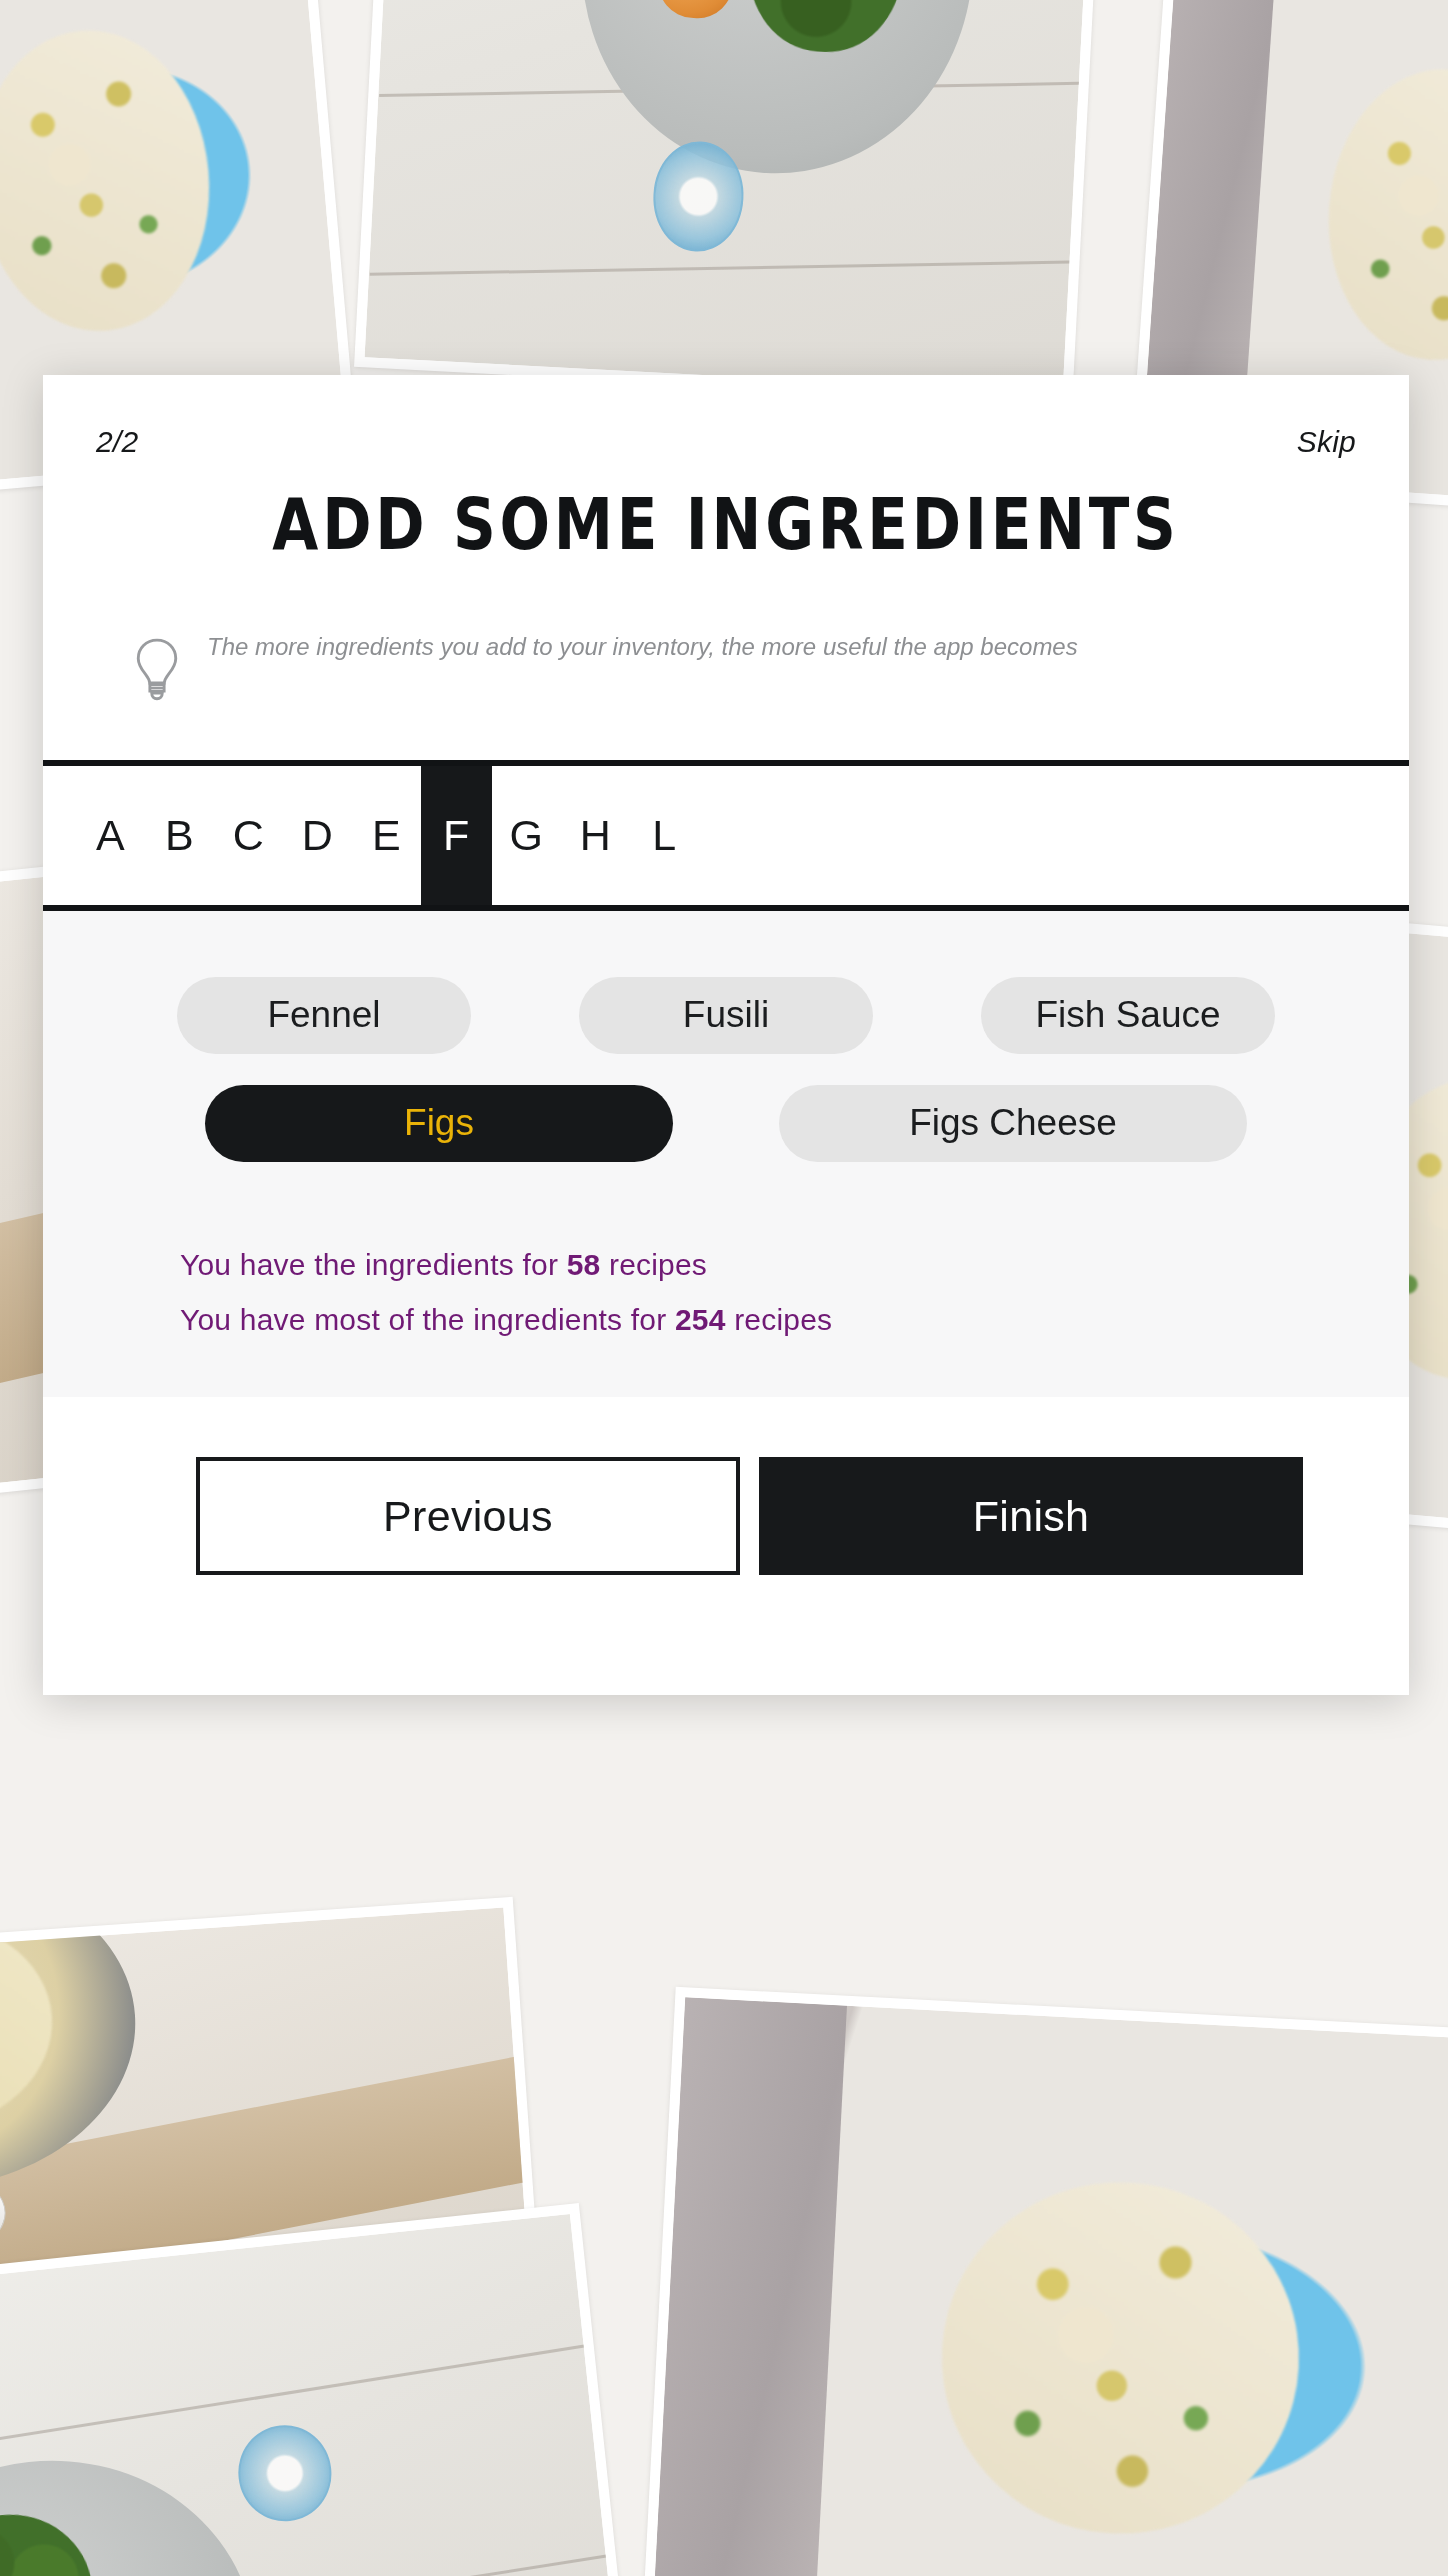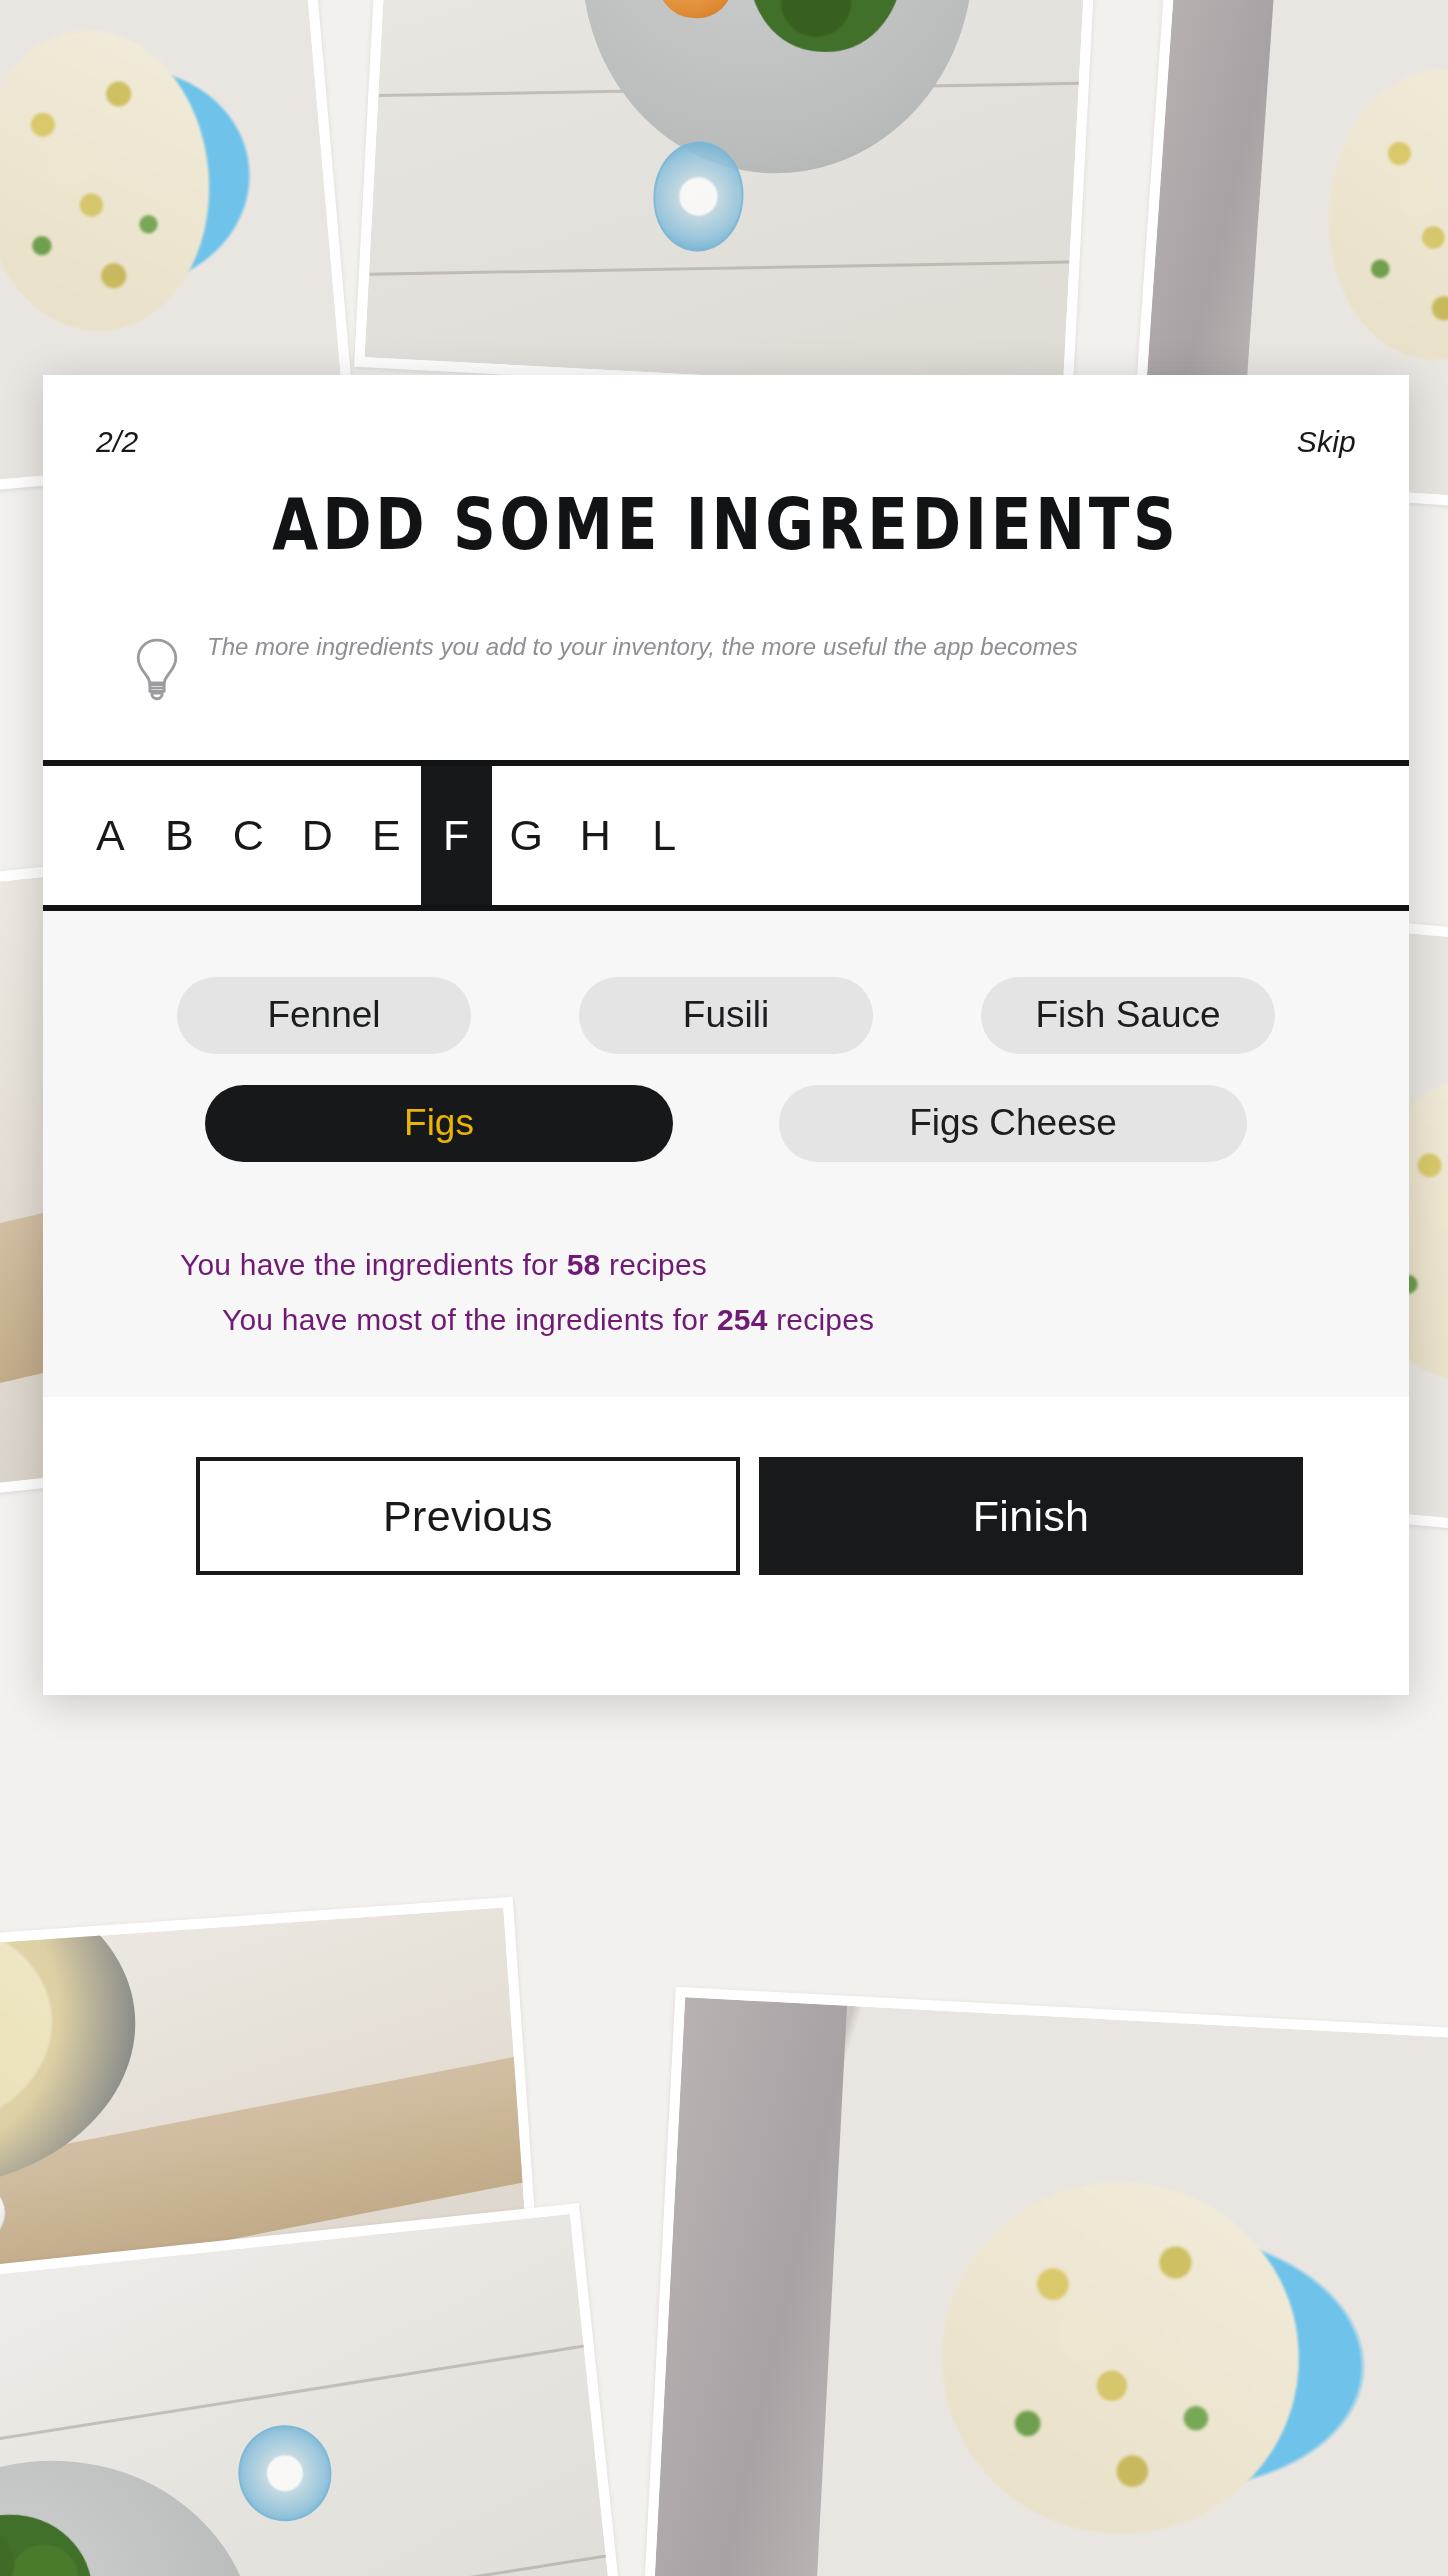--- a/index.html
+++ b/index.html
@@ -281,21 +281,21 @@
     padding: 46px 0 60px 137px;
   }
   .stat-line {
     font-family: "Liberation Sans", sans-serif;
     font-size: 30px;
     font-weight: 300;
     color: #701a75;
     margin-bottom: 21px;
     letter-spacing: 0.2px;
   }
-  .stat-line:last-child { margin-bottom: 0; margin-left: 42px; }
+  .stat-line:last-child { margin-bottom: 0; }
   .stat-line b { font-weight: 700; }
 
   
   .card-foot {
     background: #ffffff;
     padding: 60px 106px 120px 153px;
     display: flex;
     gap: 19.3px;
   }
   .btn {

